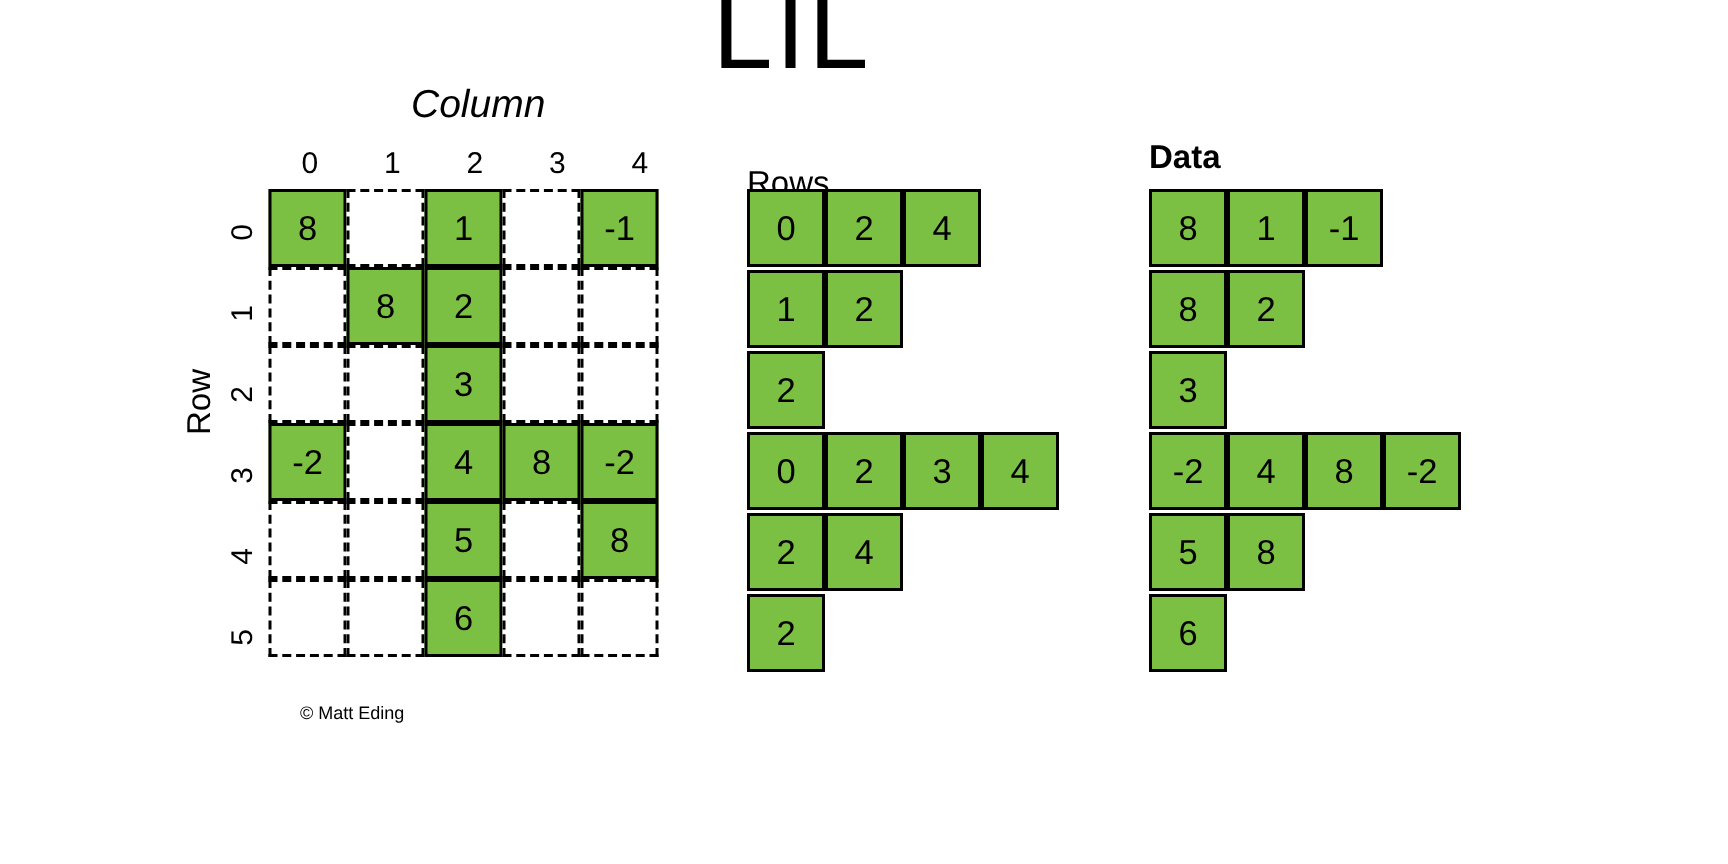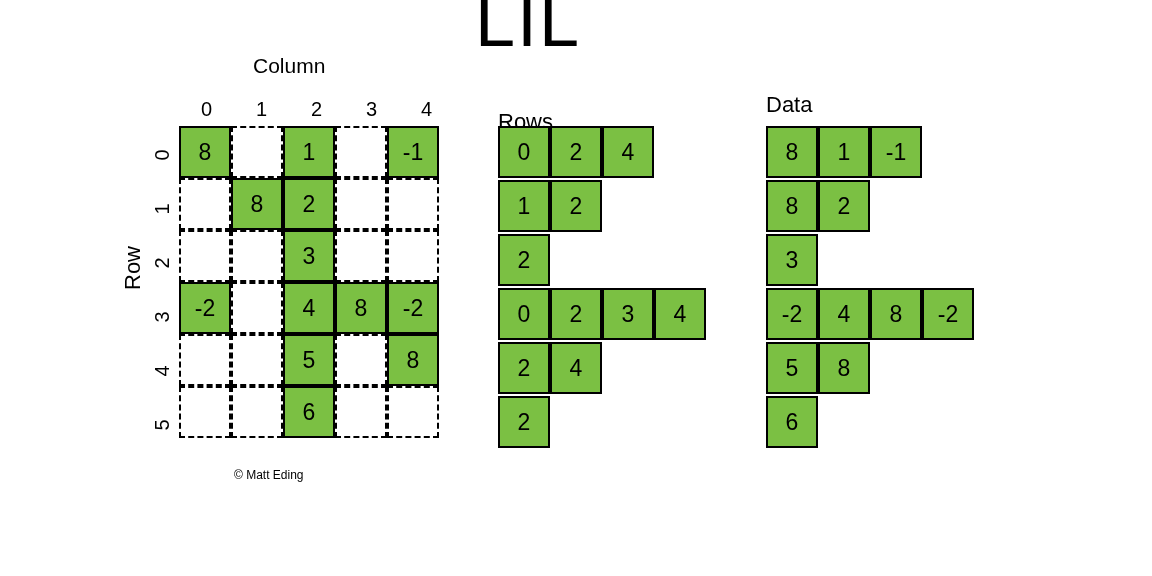--- a/index.html
+++ b/index.html
@@ -15,42 +15,44 @@
     position: absolute;
     top: -20px;
     left: 475px;
     font-size: 72px;
     font-weight: 400;
     letter-spacing: 2px;
   }
   .column-label {
     position: absolute;
     top: 54px;
-    left: 253px;
-    font-size: 21px;
+    left: 274px;
+    font-size: 26px;
+    font-style: italic;
   }
   .row-label {
     position: absolute;
     top: 290px;
     left: 120px;
     font-size: 22px;
     transform: rotate(-90deg);
     transform-origin: left top;
   }
   .rows-label {
     position: absolute;
     top: 109px;
     left: 498px;
     font-size: 22px;
   }
   .data-label {
     position: absolute;
     top: 92px;
     left: 766px;
     font-size: 22px;
+    font-weight: bold;
   }
   .col-headers {
     position: absolute;
     top: 98px;
     left: 179px;
     display: flex;
   }
   .col-headers div {
     width: 55px;
     text-align: center;
@@ -120,21 +122,20 @@
     display: flex;
     align-items: center;
     justify-content: center;
     font-size: 23px;
   }
   .copyright {
     position: absolute;
     top: 468px;
     left: 200px;
     font-size: 12px;
-    margin-left: 34px;
   }
 </style>
 </head>
 <body>
 
 <div class="title">LIL</div>
 <div class="column-label">Column</div>
 <div class="row-label">Row</div>
 <div class="rows-label">Rows</div>
 <div class="data-label">Data</div>

